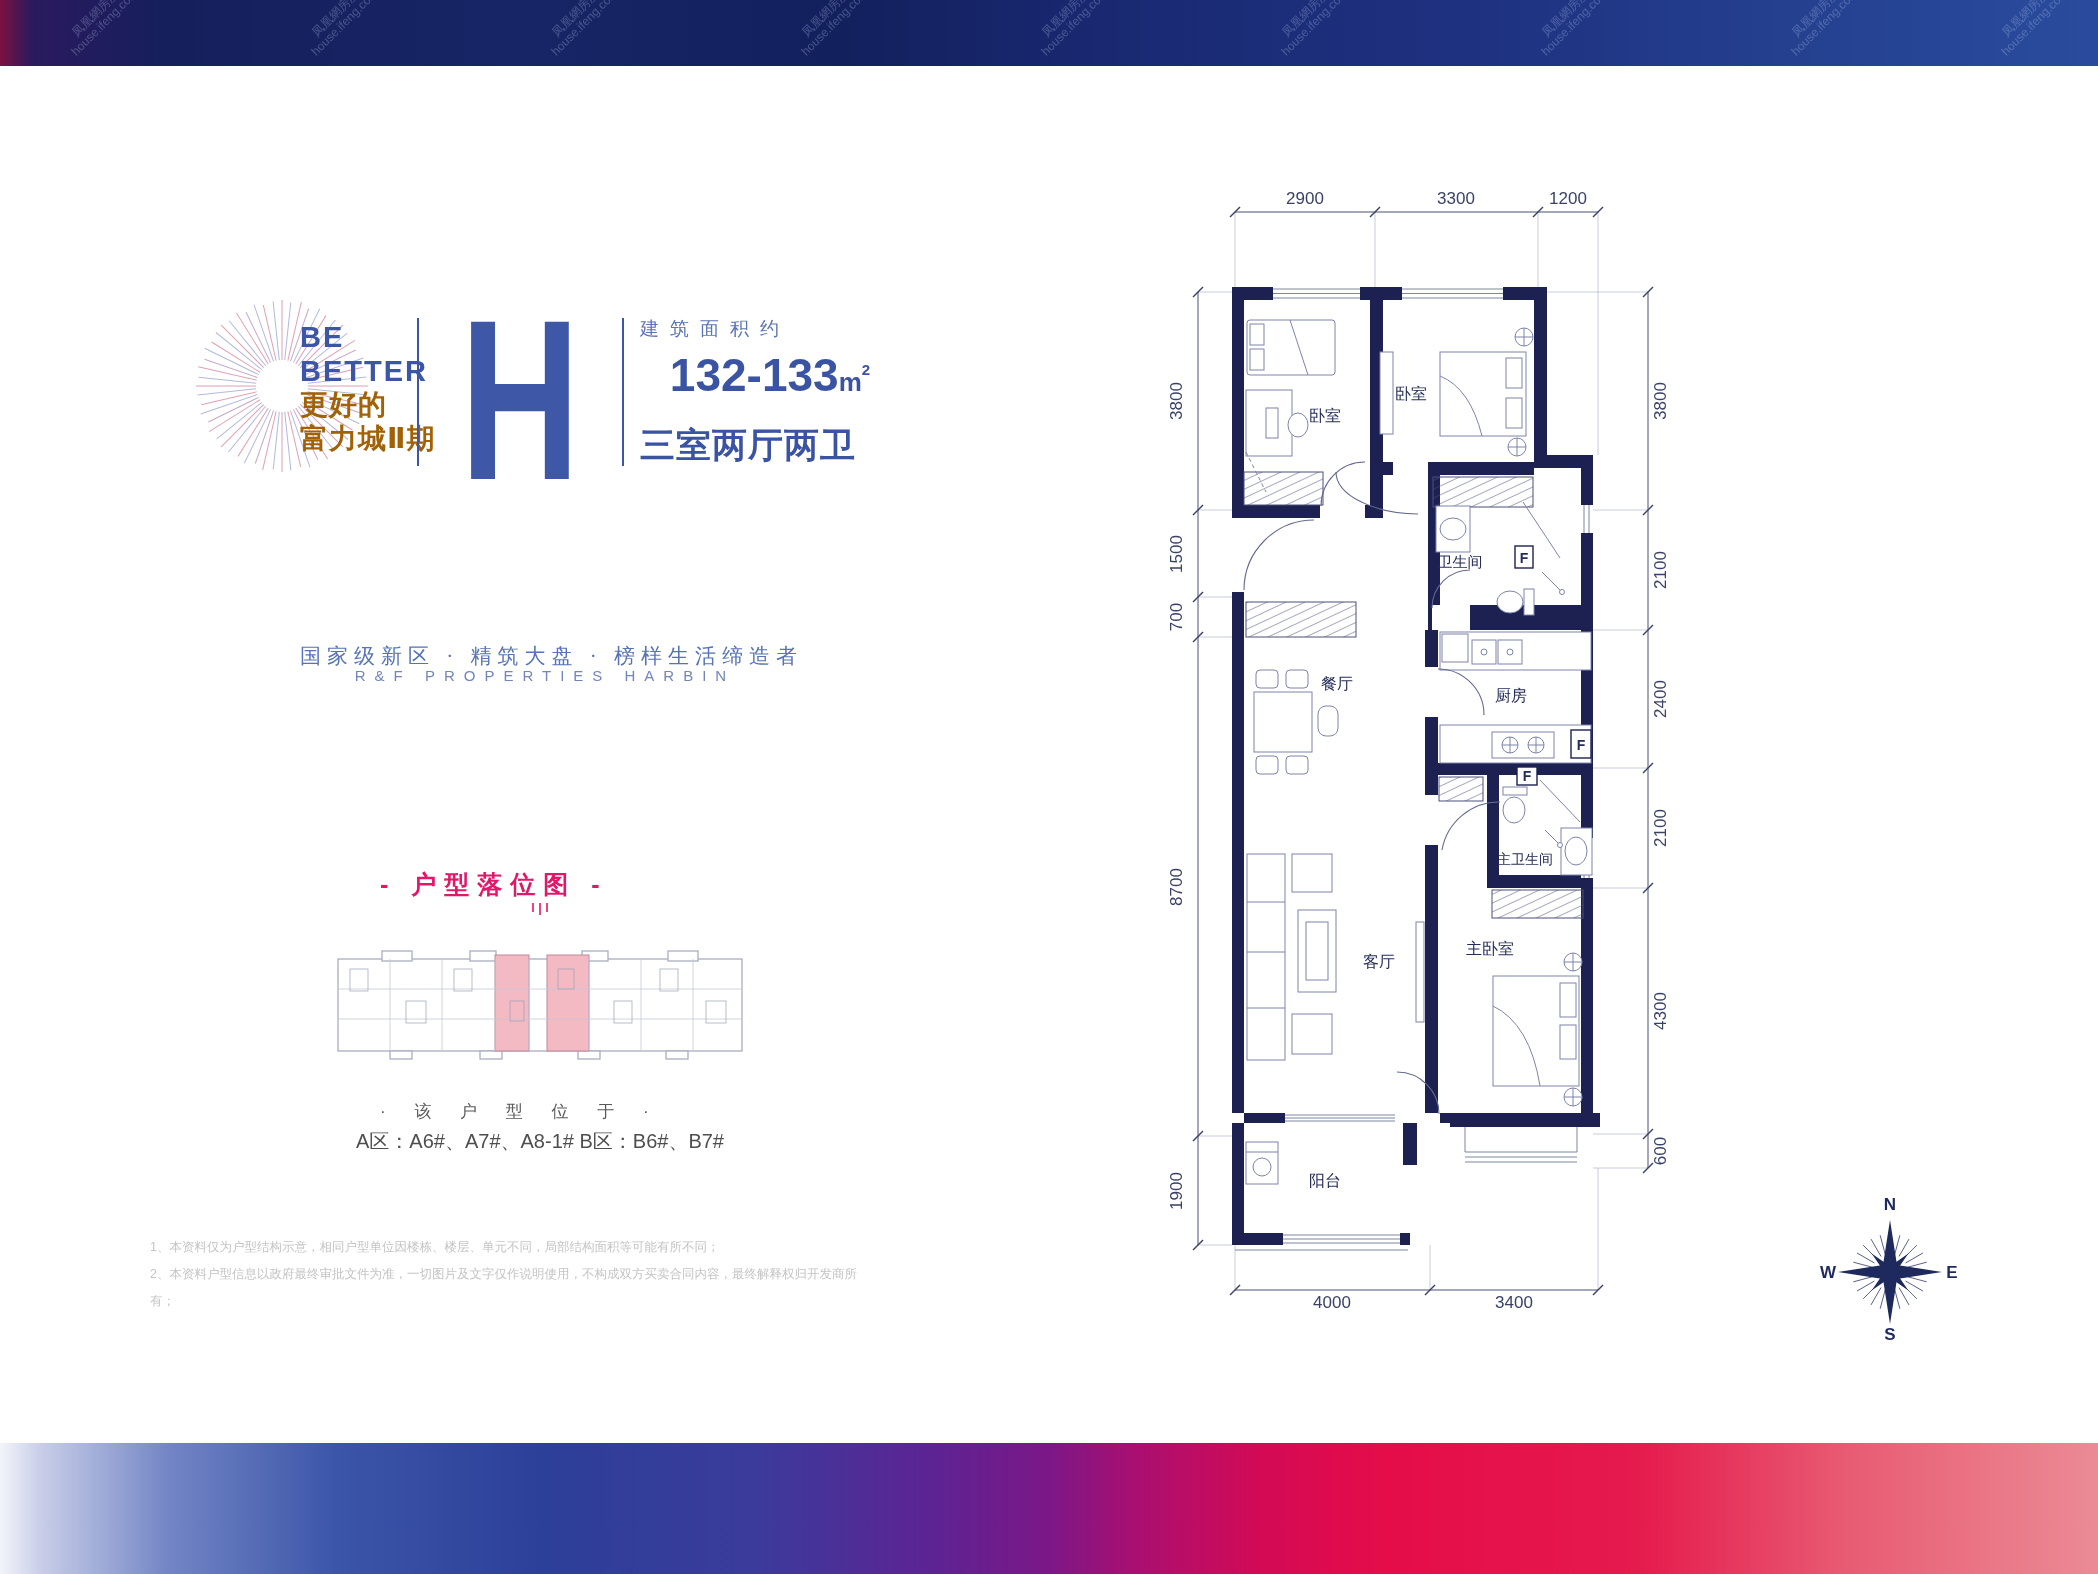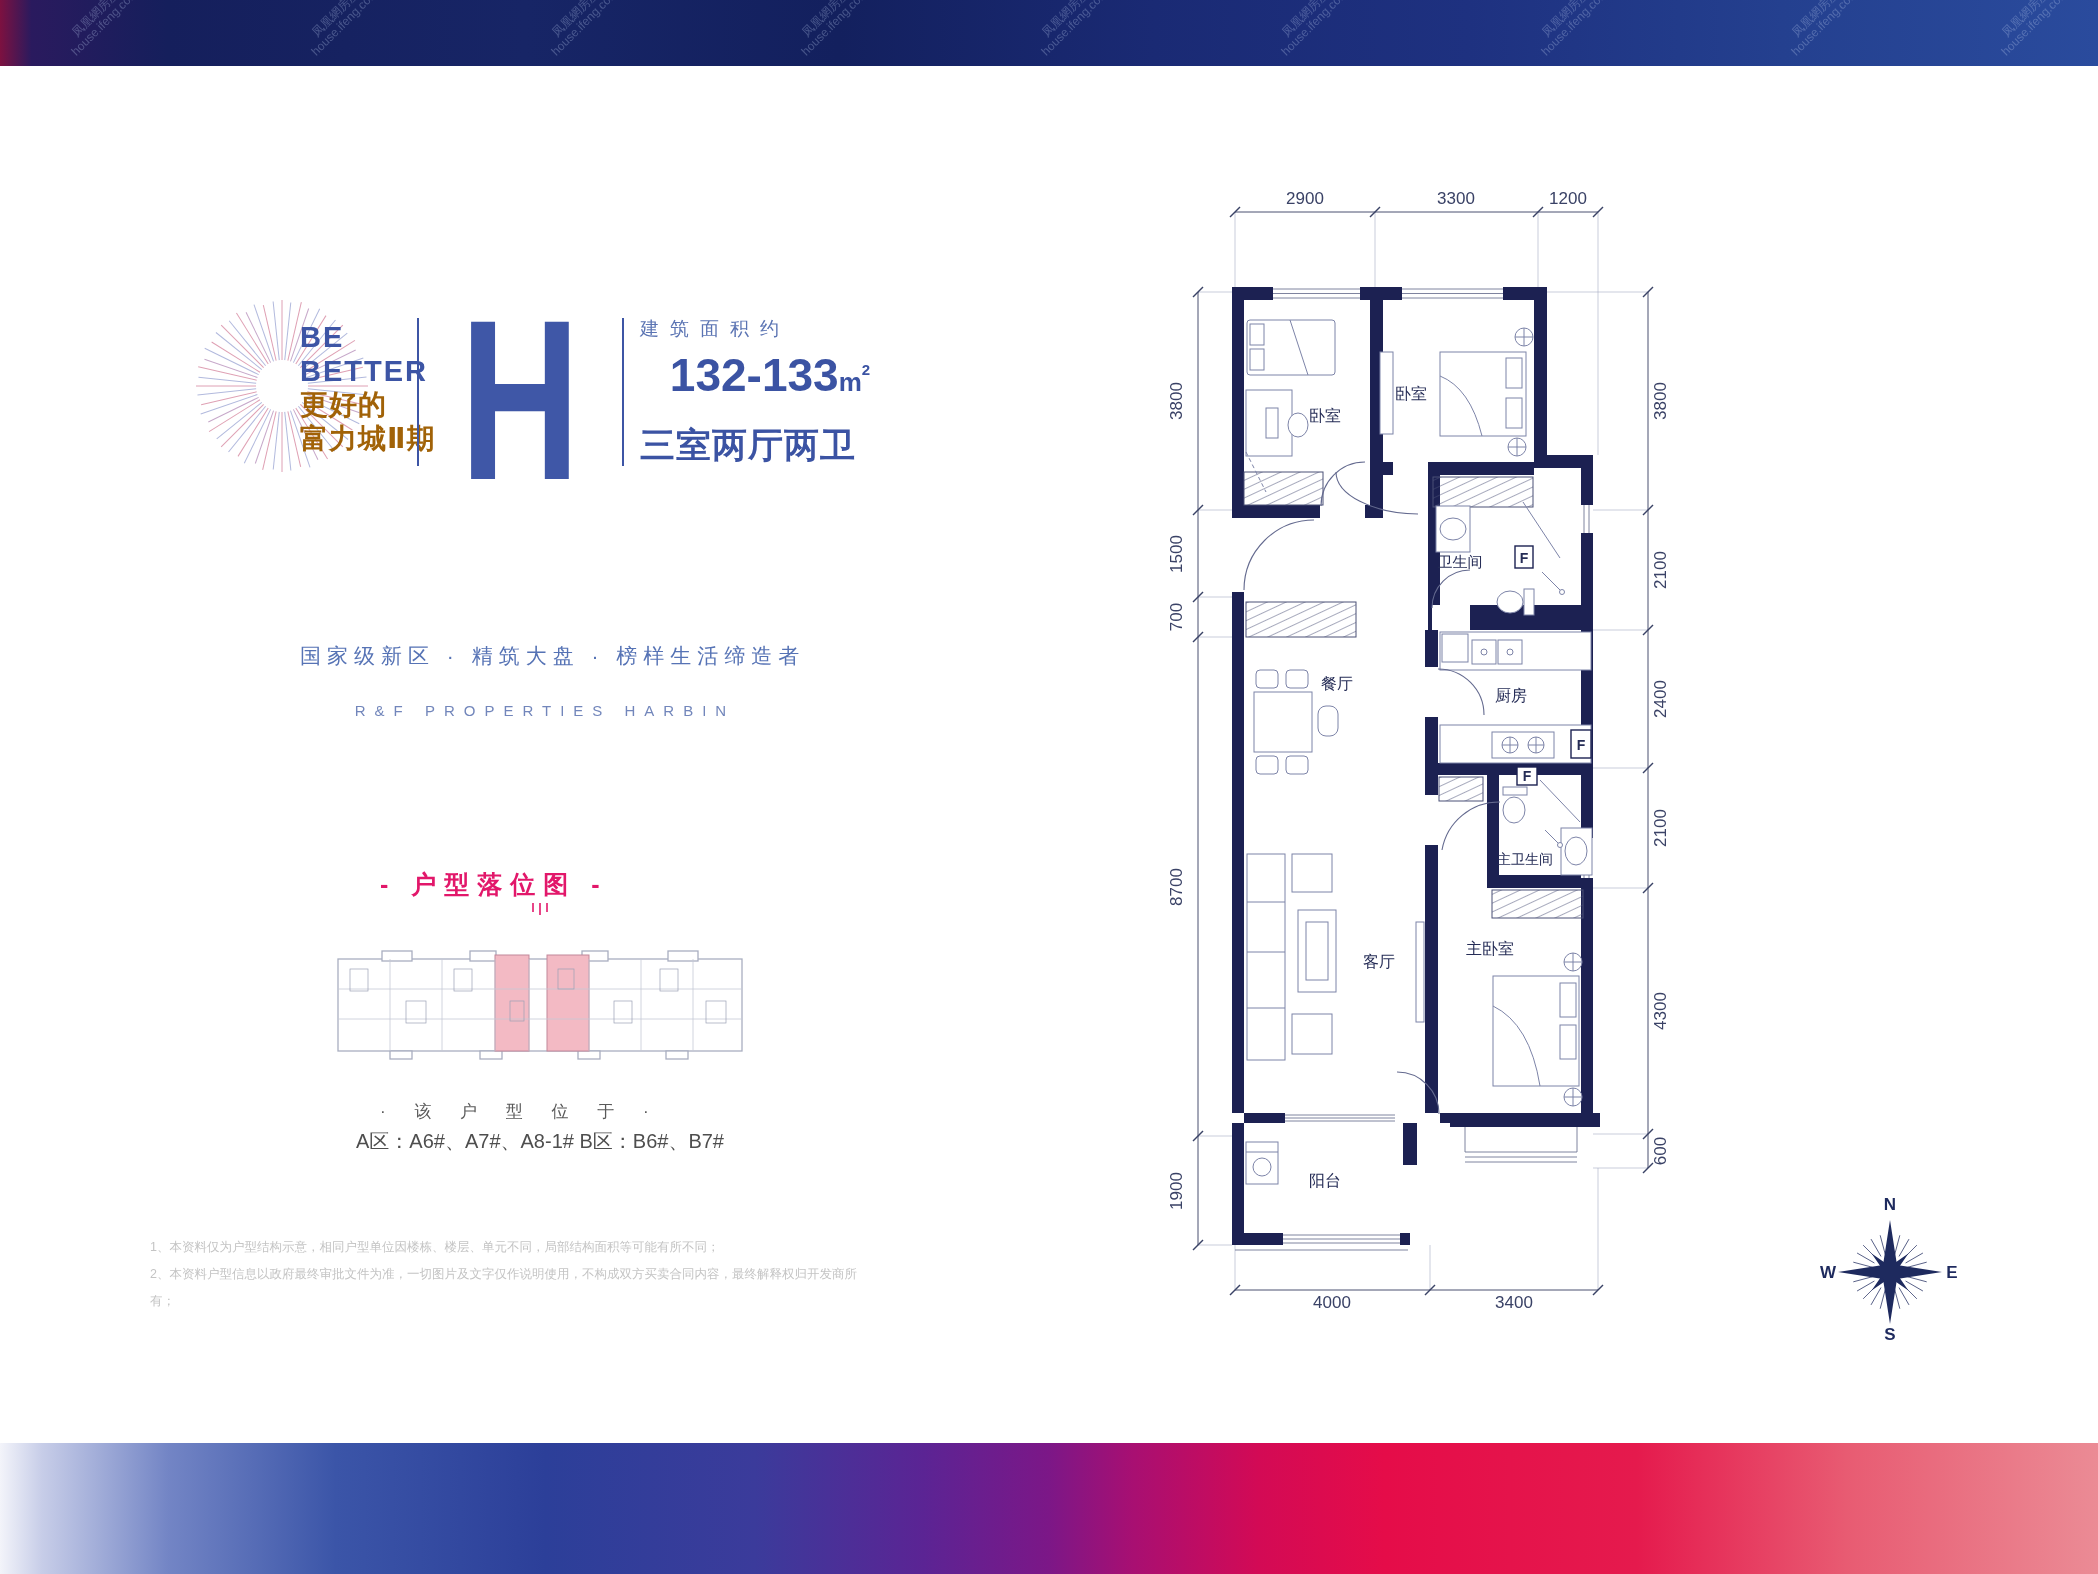--- a/index.html
+++ b/index.html
@@ -23,22 +23,22 @@
   .vdivider{position:absolute;width:2px;background:#3d55a5;}
   .h-letter{position:absolute;left:458px;top:316px;}
   .area-block{position:absolute;left:640px;top:316px;width:260px;}
   .area-label{font-size:19px;letter-spacing:11px;color:#5b74b3;white-space:nowrap;}
   .area-value{margin-top:6px;font-size:46px;font-weight:bold;color:#3b53a3;letter-spacing:0;text-align:center;}
   .area-value .unit{font-size:26px;font-weight:bold;}
   .area-value sup{font-size:15px;}
   .rooms-label{margin-top:20px;font-size:35px;font-weight:bold;color:#3b53a3;letter-spacing:1px;white-space:nowrap;}
   
   .tagline-cn{position:absolute;left:300px;top:642px;width:490px;text-align:center;
-              font-size:21px;letter-spacing:6px;color:#5673b5;white-space:nowrap;}
-  .tagline-en{position:absolute;left:300px;top:702px;width:490px;text-align:center;
+              font-size:21px;letter-spacing:6px;color:#5673b5;white-space:nowrap;font-family:Liberation Serif, serif;}
+  .tagline-en{position:absolute;left:300px;top:667px;width:490px;text-align:center;
               font-size:15px;letter-spacing:9px;color:#7286bb;white-space:nowrap;}
   
   .locator-title{position:absolute;left:380px;top:868px;width:320px;text-align:left;
                  font-size:25px;font-weight:bold;letter-spacing:8px;color:#e2176a;white-space:nowrap;}
   .locator-marks{position:absolute;left:528px;top:903px;width:24px;height:12px;display:flex;gap:5px;justify-content:center;}
   .locator-marks i{display:block;width:2px;height:9px;background:#e2176a;opacity:.8;}
   .locator-marks i:nth-child(2){height:12px;}
   .site-plan{position:absolute;left:330px;top:945px;}
   .locator-note{position:absolute;left:380px;top:1100px;width:300px;
                 font-size:17px;letter-spacing:12px;color:#595959;white-space:nowrap;}

